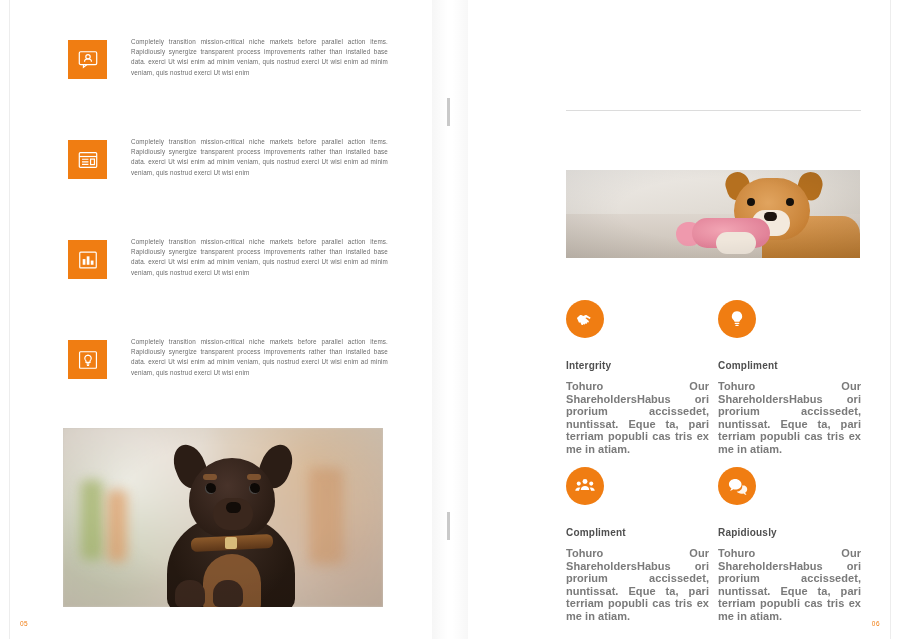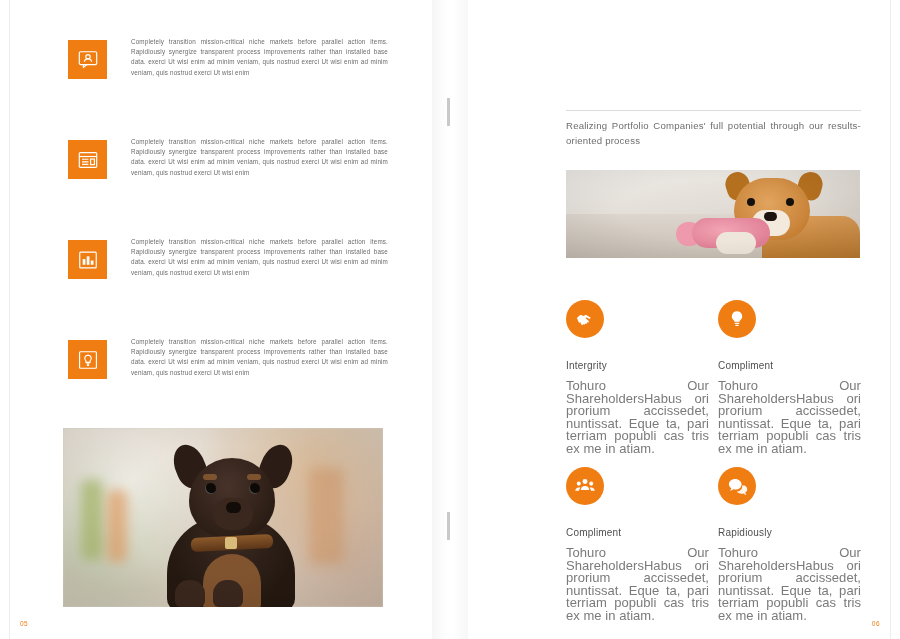--- a/index.html
+++ b/index.html
@@ -398,27 +398,29 @@
     display: flex;
     align-items: center;
     justify-content: center;
     margin-bottom: 22px;
   }
   .value-title {
     font-size: 10px;
     color: #4f4f4f;
     margin-bottom: 9px;
     letter-spacing: 0.2px;
+    font-weight: bold;
   }
   .value-body {
-    font-size: 13px;
+    font-size: 11px;
     line-height: 12.5px;
     color: #7a7a7a;
     text-align: justify;
     letter-spacing: 0.05px;
+    font-weight: bold;
   }
 </style>
 </head>
 <body>
 
 <div class="spread">
 
   <div class="page-left"></div>
   <div class="page-right"></div>
   <div class="edge-line edge-left"></div>
@@ -497,21 +499,20 @@
     <div class="dog-collar"></div>
     <div class="dog-buckle"></div>
     <div class="dog-paw-l"></div>
     <div class="dog-paw-r"></div>
     <div class="photo-vignette"></div>
   </div>
 
   <div class="folio folio-left">05</div>
 
   <div class="rp-divider"></div>
-  <div class="rp-sub">Realizing Portfolio Companies' full potential through our results-oriented process</div>
 
   <div class="rp-photo">
     <div class="bg"></div>
     <div class="blanket"></div>
     <div class="rp-dog-body"></div>
     <div class="rp-dog-ear-l"></div>
     <div class="rp-dog-ear-r"></div>
     <div class="rp-dog-head"></div>
     <div class="rp-dog-eye-l"></div>
     <div class="rp-dog-eye-r"></div>

